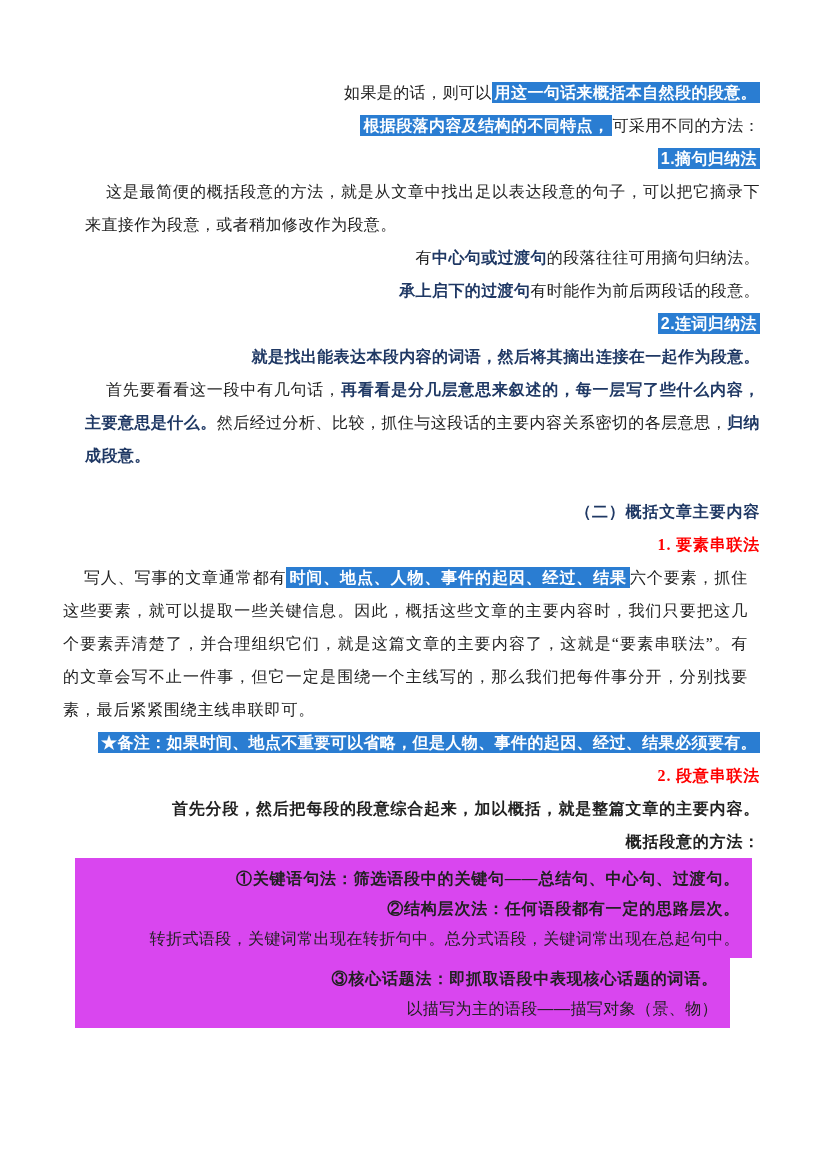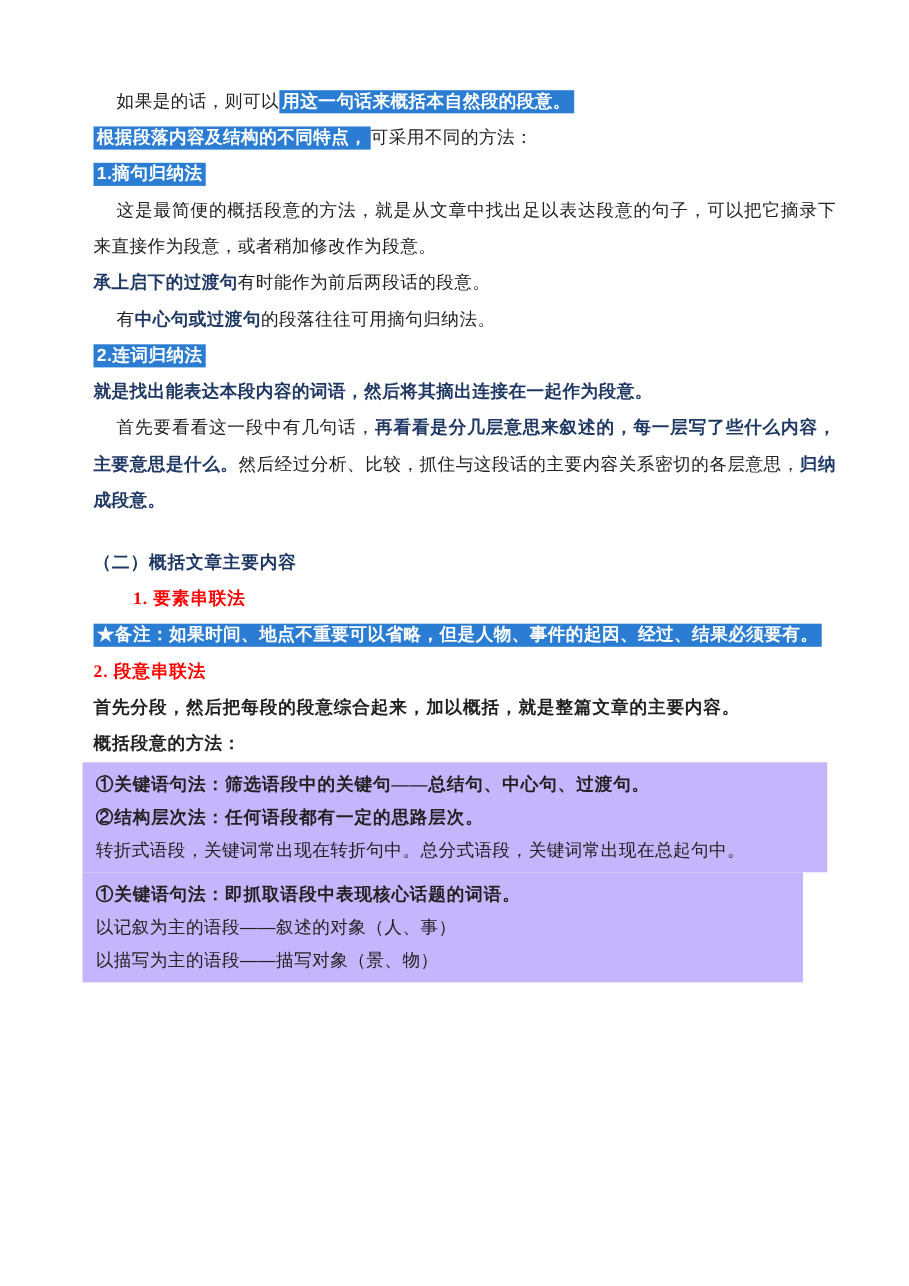--- a/index.html
+++ b/index.html
@@ -6,82 +6,82 @@
   .page{
     position:relative;
     width:826px;height:1169px;
     box-sizing:border-box;
     padding:76px 66px 0 85px;
     background:#ffffff;
     overflow:hidden;
     font-size:16px;
     color:#212121;
   }
-  p,h2,h3{margin:0;font-weight:normal;font-size:16px;line-height:33px;}
+  p,h2,h3{margin:0;font-weight:normal;font-size:16px;line-height:33px;text-align:right;}
   .sans{font-family:"Liberation Sans",sans-serif;letter-spacing:0.4px;}
   .serif{font-family:"Liberation Serif",serif;letter-spacing:0.8px;}
   .indent{text-indent:21px;}
   .just{text-align:justify;}
   .bold{font-weight:bold;}
   .navy{color:#1f3864;font-weight:bold;}
   .hl{
     background:#2a7dd2;color:#ffffff;font-weight:bold;
     padding:2px 3px;
     -webkit-box-decoration-break:clone;box-decoration-break:clone;
   }
   .sec2-title{color:#1f3864;font-weight:bold;margin-top:23px;}
   .red-title{color:#ff0000;font-weight:bold;}
   .m1-title{margin-left:36px;}
   .wide-para{margin-left:-22px;width:685px;}
-  .box{background:#c4b5fd;box-sizing:border-box;margin-left:-10px;padding:6px 12px 4px 12px;}
+  .box{background:#d946ef;box-sizing:border-box;margin-left:-10px;padding:6px 12px 4px 12px;}
   .box p{line-height:30px;}
   .box-top{width:677px;}
   .box-bottom{width:655px;}
 </style>
 </head>
 <body>
 
 <div class="page">
 
   <p class="sans indent"><span>如果是的话，则可以</span><span class="hl">用这一句话来概括本自然段的段意。</span></p>
 
   <p class="sans"><span class="hl">根据段落内容及结构的不同特点，</span><span>可采用不同的方法：</span></p>
 
   <p class="sans"><span class="hl">1.摘句归纳法</span></p>
 
   <p class="sans indent just">这是最简便的概括段意的方法，就是从文章中找出足以表达段意的句子，可以把它摘录下来直接作为段意，或者稍加修改作为段意。</p>
 
+  <p class="sans indent"><span>有</span><span class="navy">中心句或过渡句</span><span>的段落往往可用摘句归纳法。</span></p>
+
   <p class="sans"><span class="navy">承上启下的过渡句</span><span>有时能作为前后两段话的段意。</span></p>
-
-  <p class="sans indent"><span>有</span><span class="navy">中心句或过渡句</span><span>的段落往往可用摘句归纳法。</span></p>
 
   <p class="sans"><span class="hl">2.连词归纳法</span></p>
 
   <p class="sans navy">就是找出能表达本段内容的词语，然后将其摘出连接在一起作为段意。</p>
 
 
   <p class="sans indent just"><span>首先要看看这一段中有几句话，</span><span class="navy">再看看是分几层意思来叙述的，每一层写了些什么内容，主要意思是什么。</span><span>然后经过分析、比较，抓住与这段话的主要内容关系密切的各层意思，</span><span class="navy">归纳成段意。</span></p>
 
   <h2 class="serif sec2-title">（二）概括文章主要内容</h2>
 
   <h3 class="serif red-title m1-title">1. 要素串联法</h3>
 
+  <p class="serif just wide-para indent"><span>写人、写事的文章通常都有</span><span class="hl">时间、地点、人物、事件的起因、经过、结果</span><span>六个要素，抓住这些要素，就可以提取一些关键信息。因此，概括这些文章的主要内容时，我们只要把这几个要素弄清楚了，并合理组织它们，就是这篇文章的主要内容了，这就是“要素串联法”。有的文章会写不止一件事，但它一定是围绕一个主线写的，那么我们把每件事分开，分别找要素，最后紧紧围绕主线串联即可。</span></p>
 
   <p class="sans"><span class="hl">★备注：如果时间、地点不重要可以省略，但是人物、事件的起因、经过、结果必须要有。</span></p>
 
   <h3 class="serif red-title">2. 段意串联法</h3>
 
   <p class="serif bold">首先分段，然后把每段的段意综合起来，加以概括，就是整篇文章的主要内容。</p>
 
   <p class="serif bold">概括段意的方法：</p>
 
   <div class="box box-top">
     <p class="serif bold">①关键语句法：筛选语段中的关键句——总结句、中心句、过渡句。</p>
     <p class="serif bold">②结构层次法：任何语段都有一定的思路层次。</p>
     <p class="sans">转折式语段，关键词常出现在转折句中。总分式语段，关键词常出现在总起句中。</p>
   </div>
   <div class="box box-bottom">
-    <p class="serif bold">①关键语句法：即抓取语段中表现核心话题的词语。</p>
-    <p class="sans">以记叙为主的语段——叙述的对象（人、事）</p>
+    <p class="serif bold">③核心话题法：即抓取语段中表现核心话题的词语。</p>
     <p class="sans">以描写为主的语段——描写对象（景、物）</p>
   </div>
 
 </div>
 
 </body></html>

